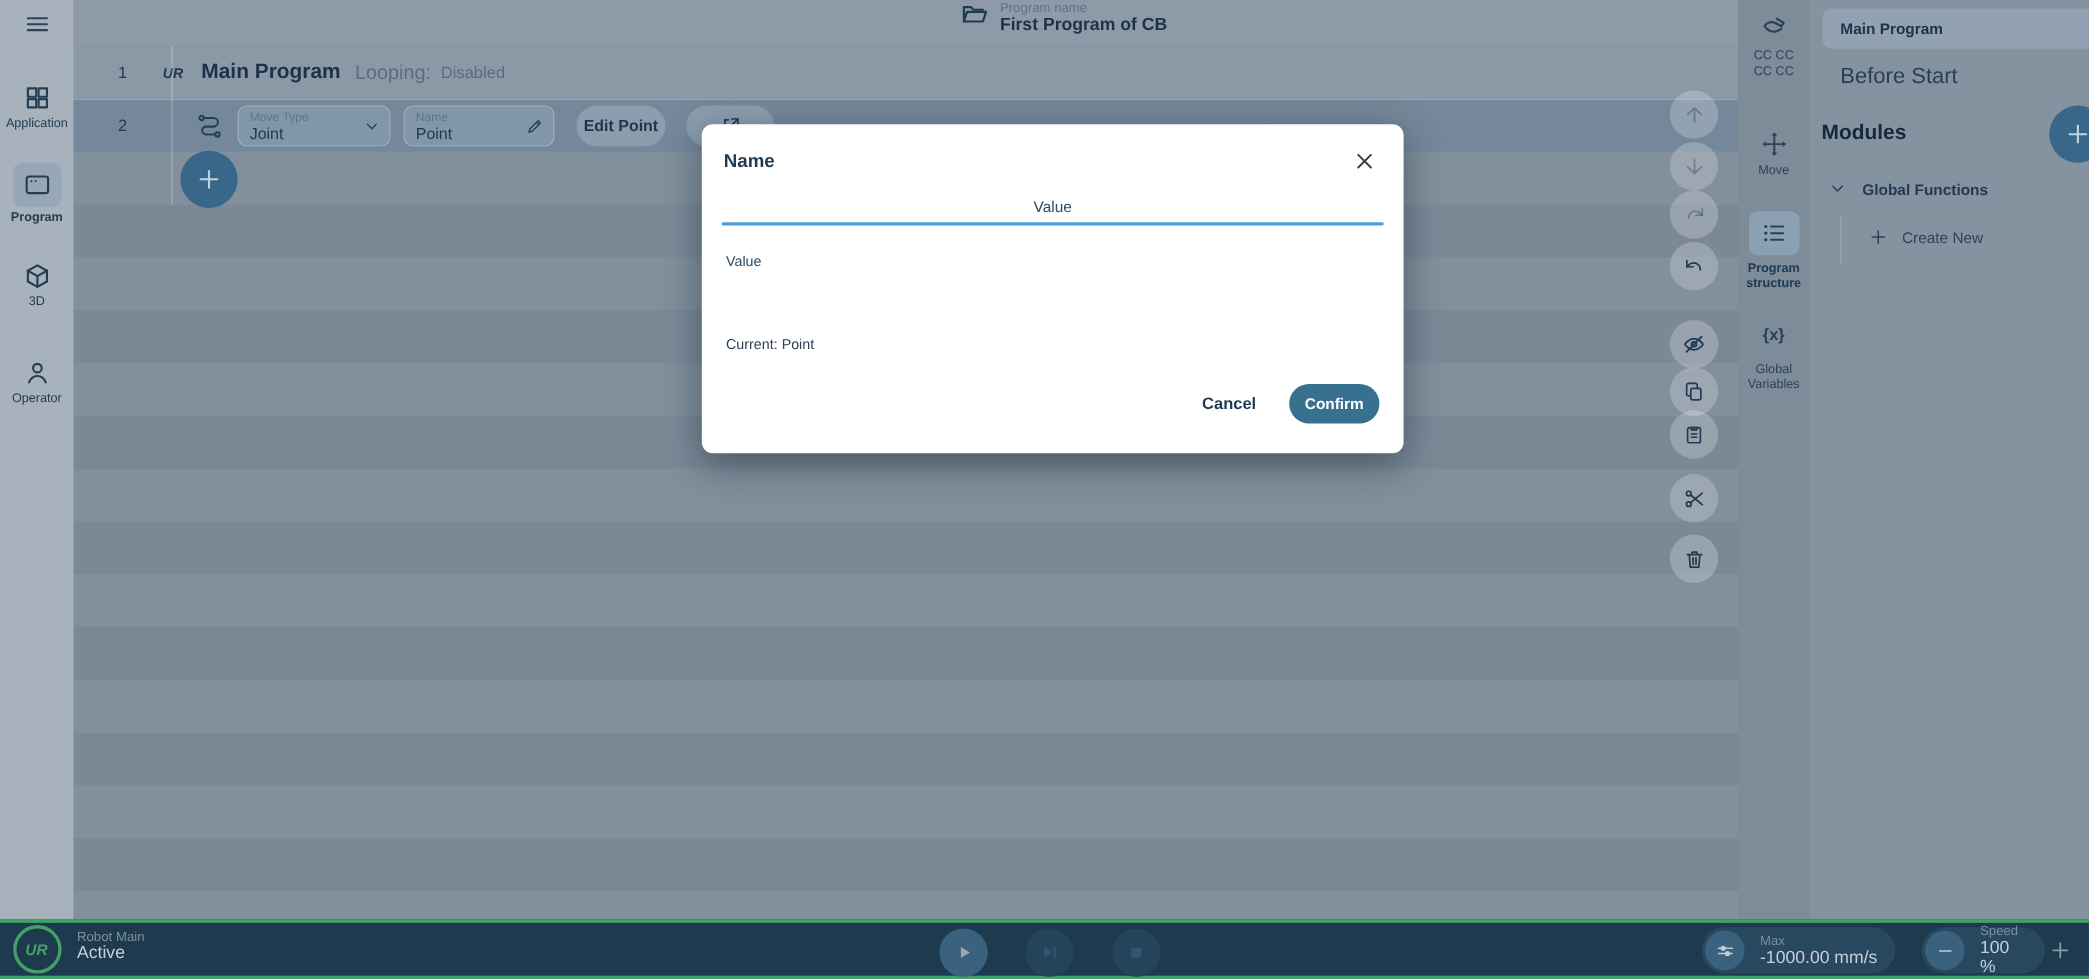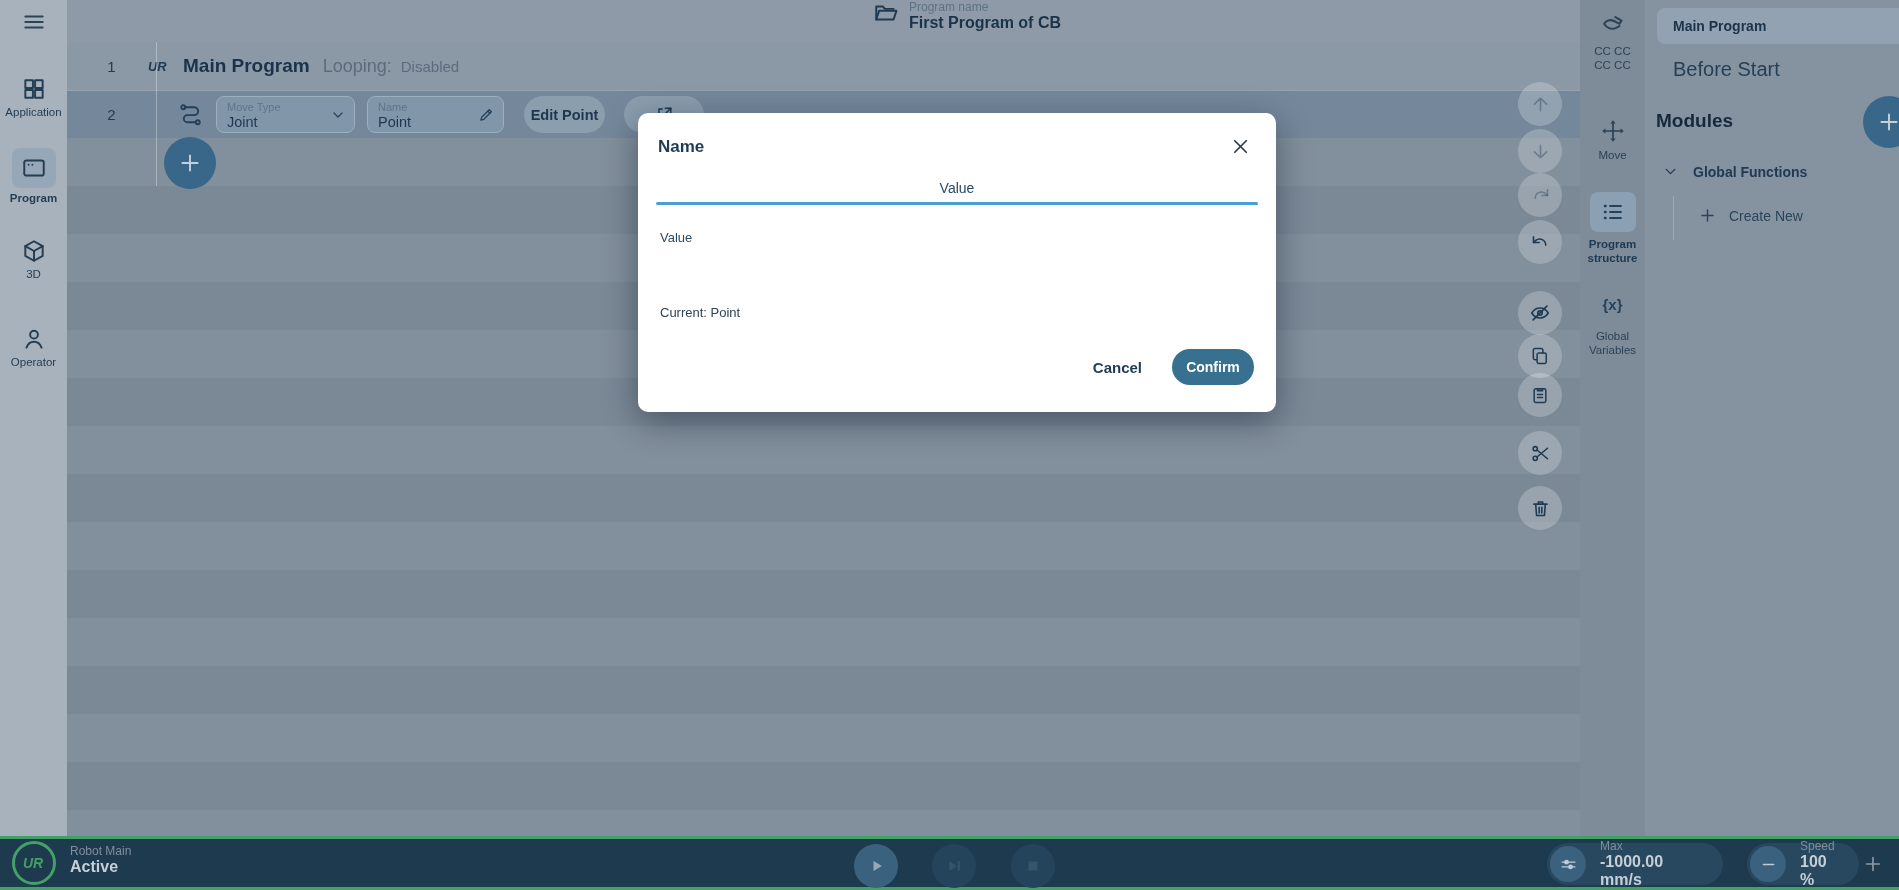--- a/index.html
+++ b/index.html
@@ -102,21 +102,21 @@
   .pn-create{left:1698px;top:206px;display:flex;align-items:center;gap:12px;cursor:pointer}
   .pn-create .txt{font-size:14px;color:#2b4457}
   .pn-create .nico{color:#2b4457}
 
   
   .footer{left:0;top:836px;width:1899px;height:54px;background:var(--footer);
           border-top:3px solid var(--green);border-bottom:3px solid var(--green)}
   .ur-badge{left:12px;top:841px;width:44px;height:44px;border-radius:50%;border:3px solid var(--green);
             color:var(--green);display:flex;align-items:center;justify-content:center}
   .fs-label{font-size:12px;color:var(--f-dim)}
-  .fs-value{font-size:16px;font-weight:bold;color:var(--f-light)}
+  .fs-value{font-size:16px;font-weight:normal;color:var(--f-light)}
   .robot-state{left:70px;top:844px}
   .fbtn{top:844px;width:44px;height:44px;border-radius:50%;display:flex;align-items:center;justify-content:center;cursor:pointer}
   .fbtn.play{left:854px;background:var(--f-circle);color:#9aa8b3}
   .fbtn.skip{left:932px;background:var(--f-disabled);color:var(--f-disabled-ic)}
   .fbtn.stop{left:1011px;background:var(--f-disabled);color:var(--f-disabled-ic)}
   .fpill{top:843px;height:42px;border-radius:21px;background:var(--f-pill);display:flex;align-items:center}
   .fpill .circ{width:36px;height:36px;border-radius:50%;background:var(--f-circle);color:#c0cbd4;
                display:flex;align-items:center;justify-content:center;margin-left:3px;cursor:pointer}
   .fpill .txt{flex:1;padding:0 14px}
   .pill-max{left:1547px;width:176px}

